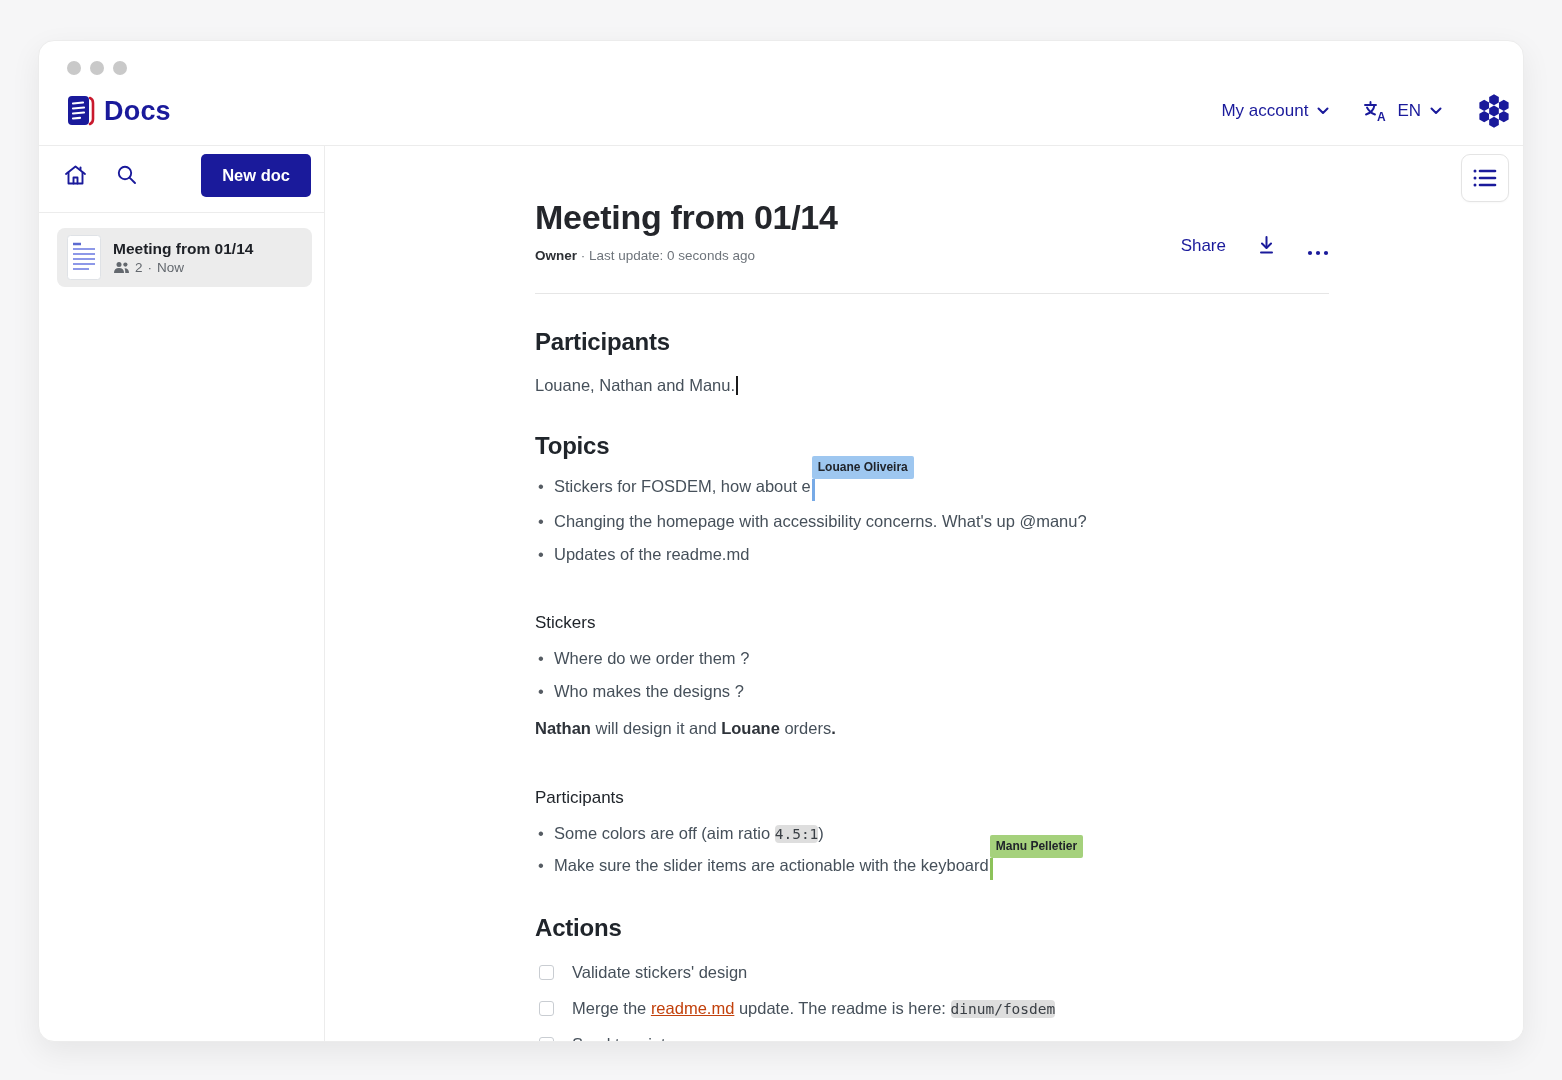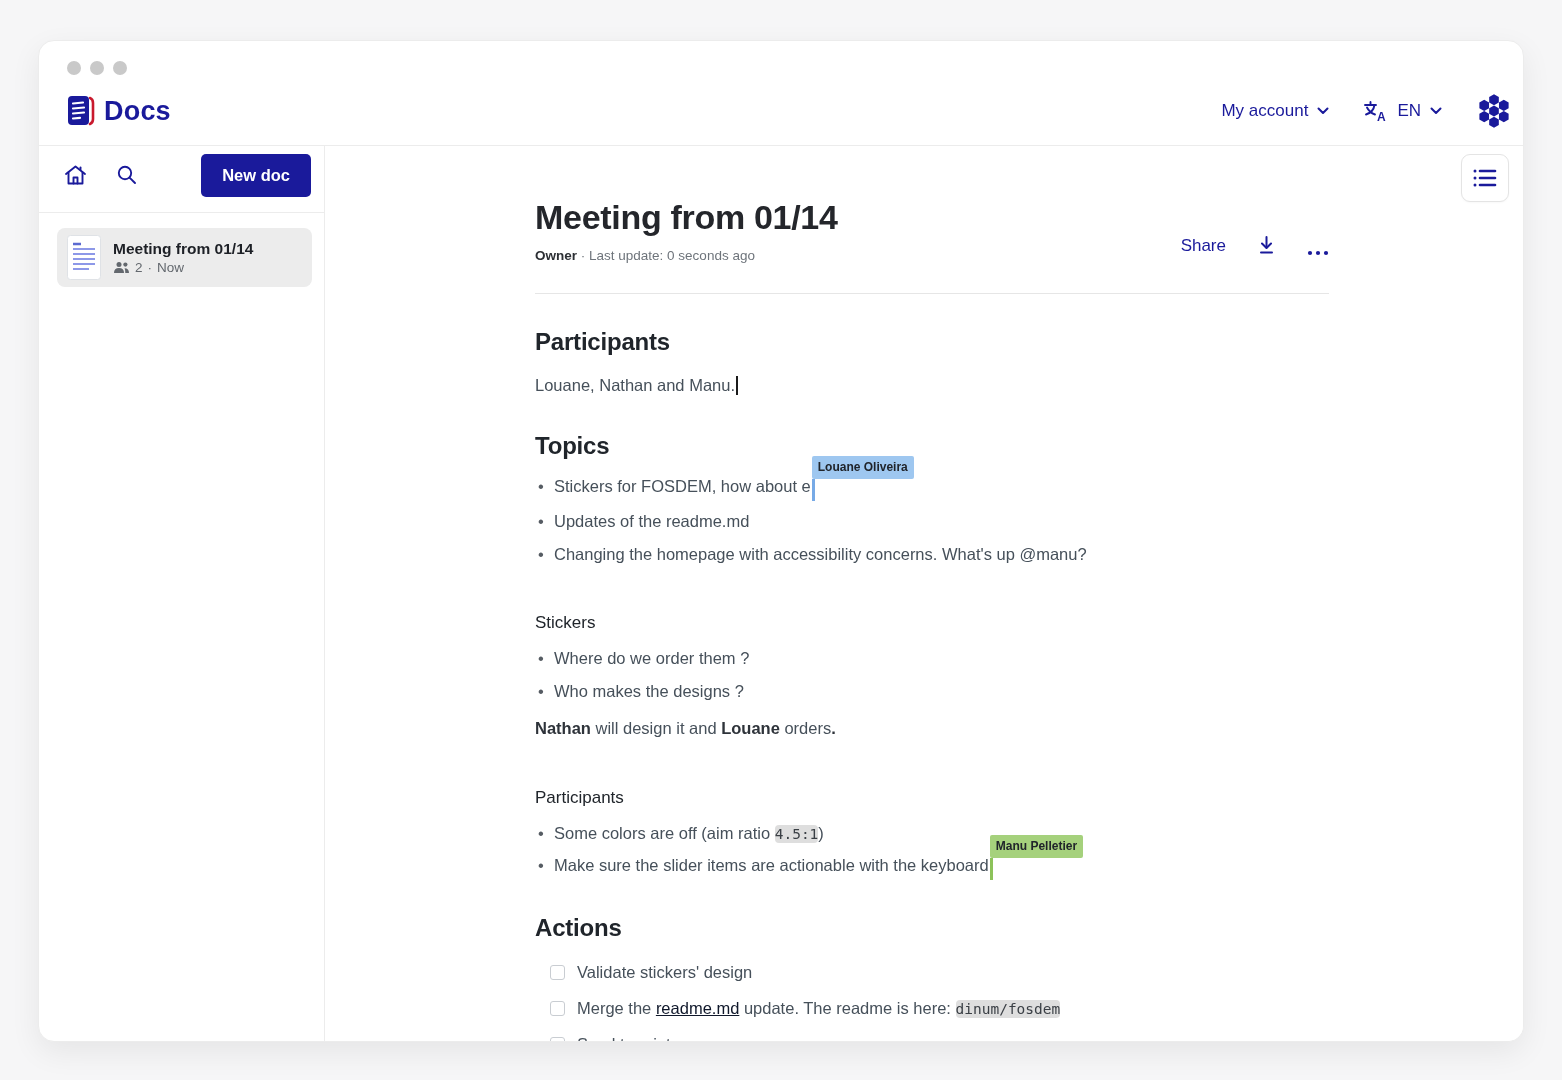--- a/index.html
+++ b/index.html
@@ -71,23 +71,23 @@
   .editor h3 { font-size:17px; font-weight:400; color:#20252b; margin-top:44px; }
   .editor p { margin-top:13px; }
   .editor ul { list-style:none; margin-top:10px; }
   .editor li { position:relative; padding-left:19px; margin:8px 0; }
   .editor li::before { content:"•"; position:absolute; left:3px; top:0; color:#565c63; }
   .editor .bold { font-weight:700; color:#2e333a; }
   .editor code {
     font-family:"DejaVu Sans Mono", monospace; font-size:14.5px;
     background:#dedede; border-radius:4px; padding:1px 0; color:#3a3f45;
   }
-  .editor a { color:#0f172a; text-decoration:underline; cursor:pointer; }
+  .editor a { color:#c2410c; text-decoration:underline; cursor:pointer; }
   .checklist { margin-top:14px; }
-  .check-row { display:flex; align-items:center; gap:12px; margin:11px 15px; }
+  .check-row { display:flex; align-items:center; gap:18px; margin:11px 4px; }
   .checkbox {
     width:15px; height:15px; flex:0 0 15px; border:1.5px solid #c9cdd2;
     border-radius:3px; background:#fff; cursor:pointer;
   }
   .text-caret { display:inline-block; width:1.5px; height:1.15em; background:#1b1b1b; vertical-align:-0.22em; margin-left:1px; }
   .collab-cursor { position:relative; display:inline-block; width:3px; height:1.35em; vertical-align:-0.55em; margin-left:1px; }
   .collab-cursor .cursor-label {
     position:absolute; bottom:100%; left:0; white-space:nowrap;
     font-size:12px; font-weight:700; color:#20242a; padding:2px 6px 3px;
     border-radius:2px;
@@ -266,22 +266,22 @@
             </button>
           </div>
         </div>
         <hr class="doc-divider">
         <div class="editor" id="editor">
             <h2>Participants</h2>
             <p><span>Louane, Nathan and Manu.</span><span class="text-caret"></span></p>
             <h2>Topics</h2>
             <ul>
               <li><span>Stickers for FOSDEM, how about e</span><span class="collab-cursor" style="background: rgb(119, 170, 230);"><span class="cursor-label" style="background: rgb(158, 199, 240);">Louane Oliveira</span></span></li>
+              <li><span>Changing the homepage with accessibility concerns. What's up @manu?</span></li>
               <li><span>Updates of the readme.md</span></li>
-              <li><span>Changing the homepage with accessibility concerns. What's up @manu?</span></li>
             </ul>
             <h3>Stickers</h3>
             <ul>
               <li><span>Where do we order them ?</span></li>
               <li><span>Who makes the designs ?</span></li>
             </ul>
             <p><span class="bold">Nathan</span><span> will design it and </span><span class="bold">Louane</span><span> orders</span><span class="bold">.</span></p>
             <h3>Participants</h3>
             <ul>
               <li><span>Some colors are off (aim ratio </span><code>4.5:1</code><span>)</span></li>

